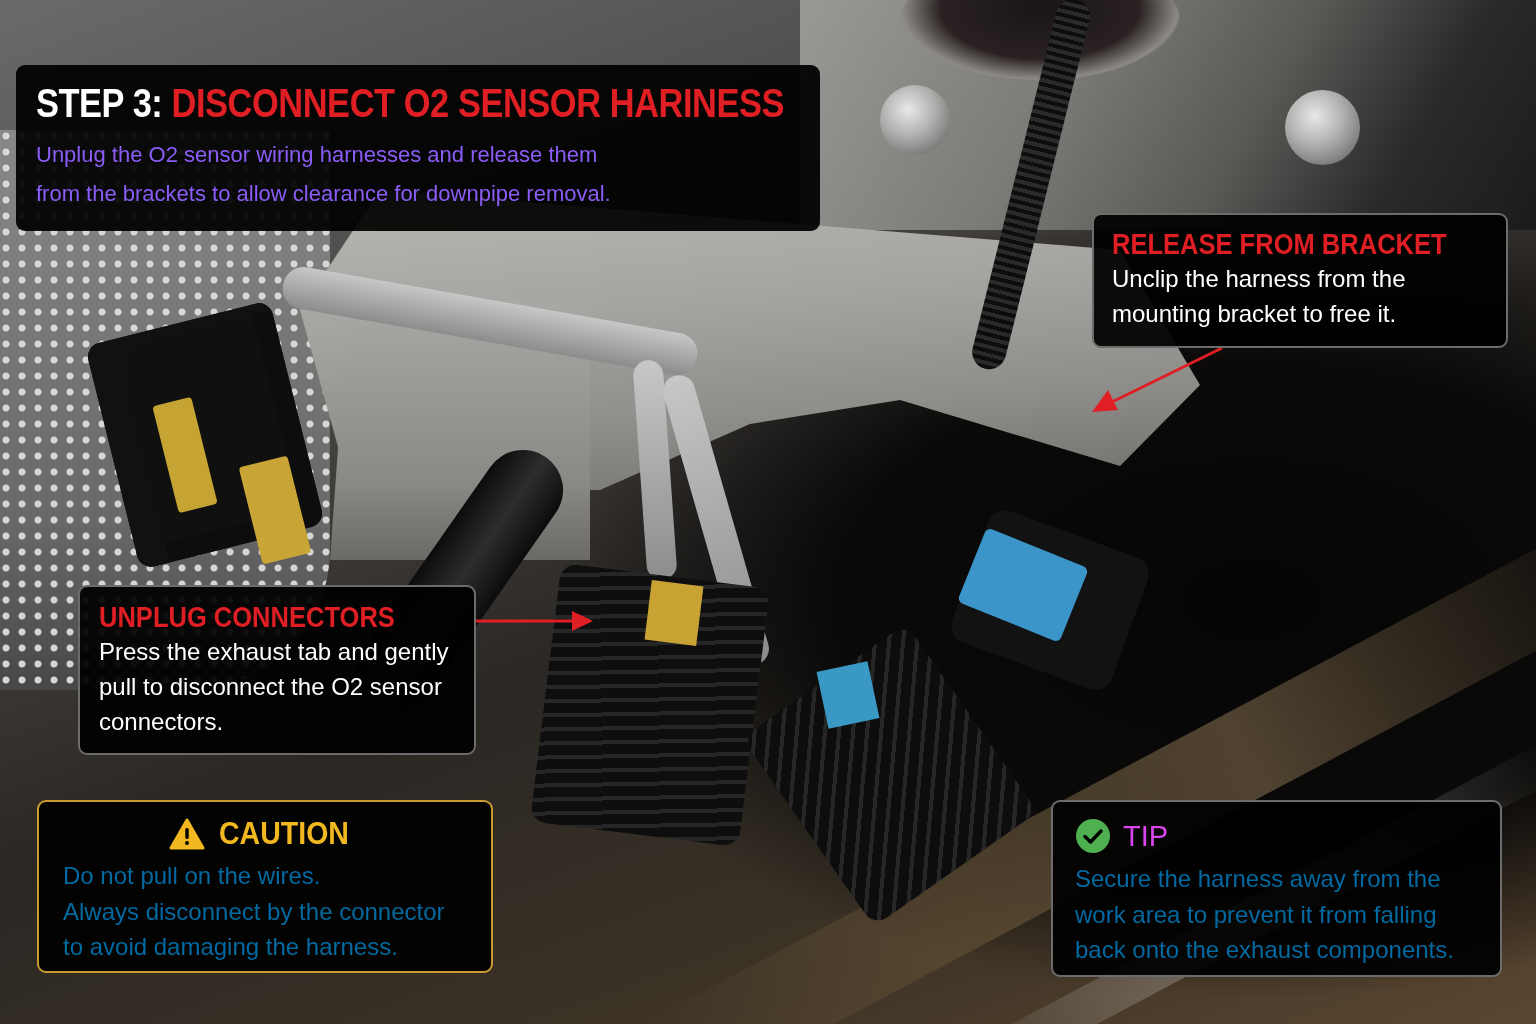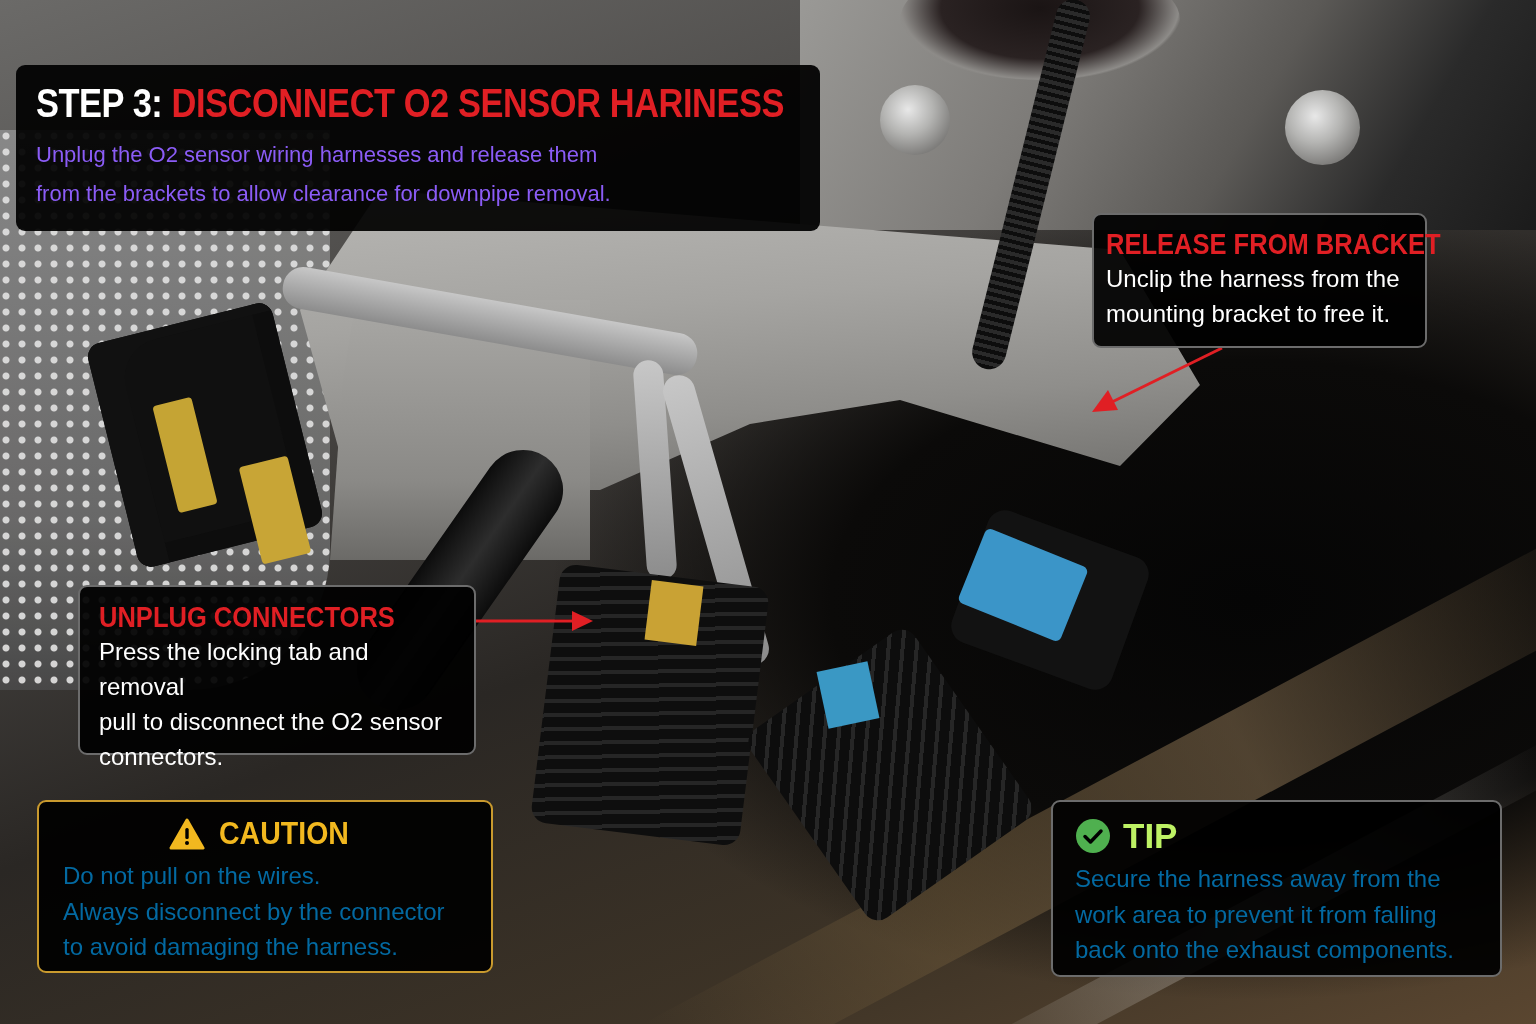--- a/index.html
+++ b/index.html
@@ -70,30 +70,30 @@
 
   .title-panel { left:16px; top:22px; width:804px; height:166px; padding:16px 20px 0 20px;margin-top:43px; }
   .title-line { font-family:"Liberation Sans", sans-serif; font-weight:700; font-size:40px; letter-spacing:-0.5px; line-height:44px; white-space:nowrap; transform:scaleX(0.86); transform-origin:left; }
   .title-step { color:#ffffff; }
   .title-main { color:#e01f24; }
   .title-body { margin-top:10px; font-size:22px; line-height:39px; color:#8b5cf6; }
 
   .ann-head { font-weight:700; font-size:29px; line-height:34px; color:#e01f24; white-space:nowrap; transform:scaleX(0.88); transform-origin:left; }
   .ann-body { font-size:24px; line-height:35px; color:#ffffff; }
 
-  .release-panel { left:1092px; top:213px; width:335px; height:135px; padding:12px 12px; }
+  .release-panel { left:1092px; top:213px; width:416px; height:135px; padding:12px 18px; }
   .unplug-panel { left:78px; top:585px; width:398px; height:170px; padding:13px 19px; }
 
   .caution-panel { left:37px; top:800px; width:456px; height:173px; padding:12px 24px; }
   .caution-head { display:flex; align-items:center; gap:14px; height:40px;justify-content:center; }
   .caution-title { color:#f2b81f; font-weight:700; font-size:31px; transform:scaleX(0.92); transform-origin:left; }
 
   .tip-panel { left:1051px; top:800px; width:451px; height:177px; padding:13px 22px; }
   .tip-head { display:flex; align-items:center; gap:12px; height:42px; }
-  .tip-title { color:#bef264; font-weight:700; font-size:35px; }
+  .tip-title { color:#d946ef; font-weight:400; font-size:29px; }
 
   .caution-body, .tip-body { margin-top:4px; font-size:24px; line-height:35.5px; color:#0369a1; }
 
   .arrows { position:absolute; inset:0; pointer-events:none; }
 </style>
 </head>
 <body>
 
 <div class="scene">
   <div class="layer bg-base"></div>
@@ -148,21 +148,21 @@
   <div class="ann-head">RELEASE FROM BRACKET</div>
   <div class="ann-body">
     <div>Unclip the harness from the</div>
     <div>mounting bracket to free it.</div>
   </div>
 </div>
 
 <div class="panel bordered unplug-panel">
   <div class="ann-head">UNPLUG CONNECTORS</div>
   <div class="ann-body">
-    <div>Press the locking tab and removal</div>
+    <div>Press the exhaust tab and gently</div>
     <div>pull to disconnect the O2 sensor</div>
     <div>connectors.</div>
   </div>
 </div>
 
 <div class="panel caution caution-panel">
   <div class="caution-head">
     <svg width="36" height="32" viewBox="0 0 36 32">
       <path d="M18 2 L34 30 L2 30 Z" fill="#f2b81f" stroke="#f2b81f" stroke-width="3" stroke-linejoin="round"></path>
       <rect x="16.3" y="10" width="3.4" height="11" rx="1.5" fill="#000"></rect>

